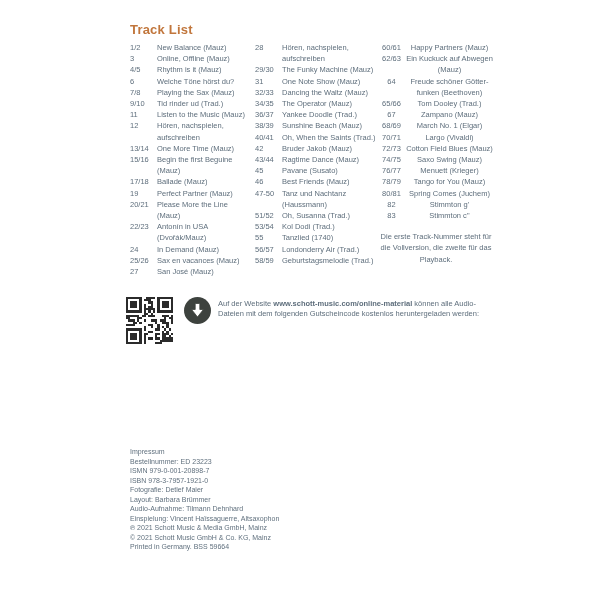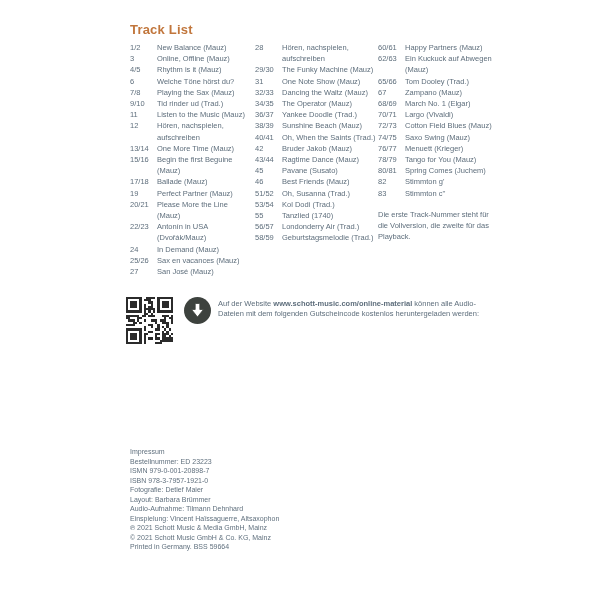--- a/index.html
+++ b/index.html
@@ -26,21 +26,21 @@
   }
   .track-col {
     position: absolute;
     top: 42px;
     font-size: 7.5px;
     line-height: 11.2px;
     color: #5e6e7c;
   }
   .track-col.c1 { left: 130px; width: 124px; }
   .track-col.c2 { left: 255px; width: 121px; }
-  .track-col.c3 { left: 378px; width: 116px; }
+  .track-col.c3 { left: 378px; width: 116px; text-align: center; }
   .entry { display: flex; align-items: flex-start; }
   .entry .num { flex: 0 0 27px; }
   .entry .ttl { flex: 1; white-space: pre-line; }
   .footnote {
     margin-top: 10px;
     white-space: pre-line;
   }
   .download-row {
     position: absolute;
     left: 126px;
@@ -205,20 +205,25 @@
       </div>
       <div class="entry">
         <span class="num">45</span>
         <span class="ttl">Pavane (Susato)</span>
       </div>
       <div class="entry">
         <span class="num">46</span>
         <span class="ttl">Best Friends (Mauz)</span>
       </div>
       <div class="entry">
+        <span class="num">47-50</span>
+        <span class="ttl">Tanz und Nachtanz
+(Haussmann)</span>
+      </div>
+      <div class="entry">
         <span class="num">51/52</span>
         <span class="ttl">Oh, Susanna (Trad.)</span>
       </div>
       <div class="entry">
         <span class="num">53/54</span>
         <span class="ttl">Kol Dodi (Trad.)</span>
       </div>
       <div class="entry">
         <span class="num">55</span>
         <span class="ttl">Tanzlied (1740)</span>
@@ -235,20 +240,25 @@
   <div class="track-col c3">
 
   <div class="entry">
         <span class="num">60/61</span>
         <span class="ttl">Happy Partners (Mauz)</span>
       </div>
       <div class="entry">
         <span class="num">62/63</span>
         <span class="ttl">Ein Kuckuck auf Abwegen
 (Mauz)</span>
+      </div>
+      <div class="entry">
+        <span class="num">64</span>
+        <span class="ttl">Freude schöner Götter-
+funken (Beethoven)</span>
       </div>
       <div class="entry">
         <span class="num">65/66</span>
         <span class="ttl">Tom Dooley (Trad.)</span>
       </div>
       <div class="entry">
         <span class="num">67</span>
         <span class="ttl">Zampano (Mauz)</span>
       </div>
       <div class="entry">

